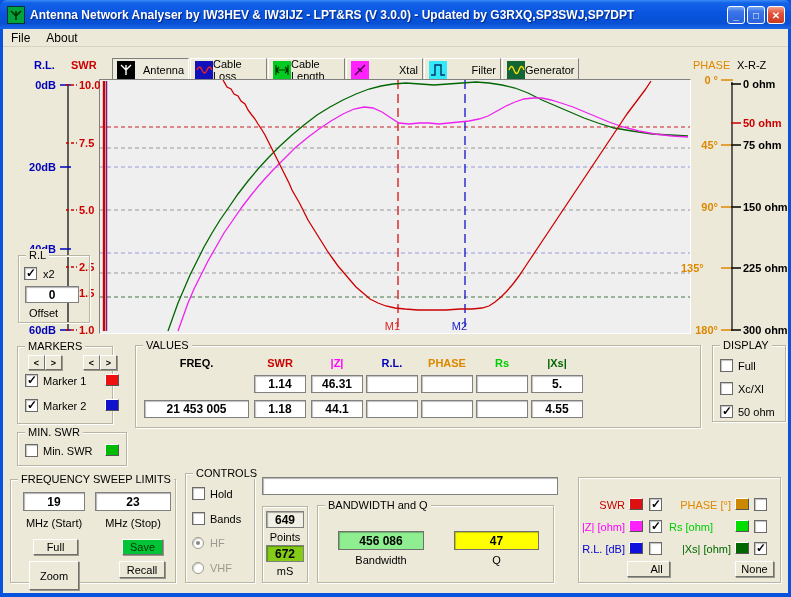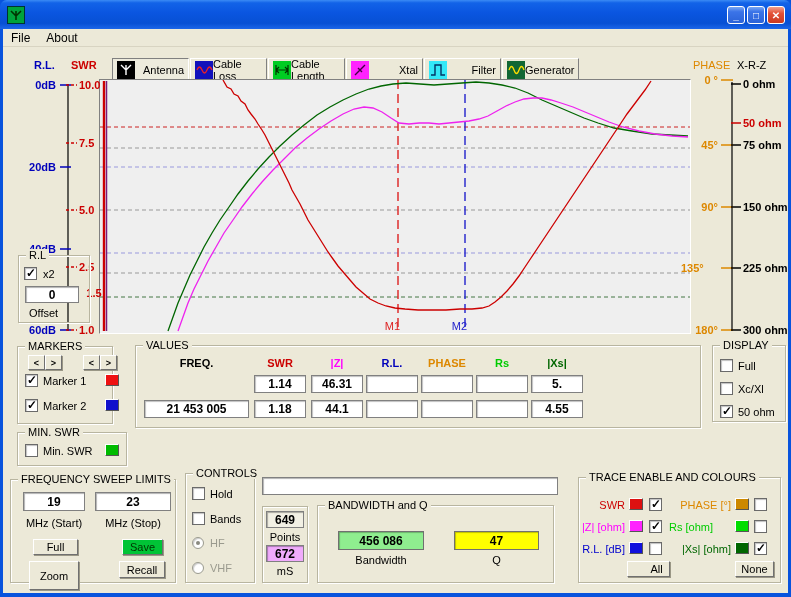--- a/index.html
+++ b/index.html
@@ -69,20 +69,21 @@
 <body>
 
 <div id="window">
 
   <div id="titlebar">
     <div id="app-icon">
       <svg width="14" height="14" viewBox="0 0 14 14">
           <path d="M7 3 L7 12 M2 3 L7 8 M12 3 L7 8" stroke="#003300" stroke-width="1.6" fill="none"></path>
         </svg>
     </div>
+    <div id="title-text">Antenna Network Analyser by IW3HEV &amp; IW3IJZ - LPT&amp;RS (V 3.0.0) - Updated by G3RXQ,SP3SWJ,SP7DPT</div>
     <div class="winbtn" id="btn-min" style="left:727px;">_</div>
     <div class="winbtn" id="btn-max" style="left:747px;">□</div>
     <div class="winbtn" id="btn-close" style="left:767px;">✕</div>
   </div>
 
   <div id="menubar">
     <div class="menu-item">File</div>
     <div class="menu-item">About</div>
   </div>
 
@@ -182,21 +183,21 @@
     </svg>
   <div id="axis-layer">
       <span style="left: 16px; top: 78px; width: 40px; text-align: right; color: rgb(0, 0, 187);">0dB</span>
       <span style="left: 16px; top: 160px; width: 40px; text-align: right; color: rgb(0, 0, 187);">20dB</span>
       <span style="left: 16px; top: 242px; width: 40px; text-align: right; color: rgb(0, 0, 187);">40dB</span>
       <span style="left: 16px; top: 323px; width: 40px; text-align: right; color: rgb(0, 0, 187);">60dB</span>
       <span style="left: 79px; top: 78px; width: 30px; text-align: left; color: rgb(204, 0, 0);">10.0</span>
       <span style="left: 79px; top: 136px; width: 30px; text-align: left; color: rgb(204, 0, 0);">7.5</span>
       <span style="left: 79px; top: 203px; width: 30px; text-align: left; color: rgb(204, 0, 0);">5.0</span>
       <span style="left: 79px; top: 260px; width: 30px; text-align: left; color: rgb(204, 0, 0);">2.5</span>
-      <span style="left: 79px; top: 286px; width: 30px; text-align: center; color: rgb(204, 0, 0);">1.5</span>
+      <span style="left: 79px; top: 286px; width: 30px; text-align: left; color: rgb(204, 0, 0);">1.5</span>
       <span style="left: 79px; top: 323px; width: 30px; text-align: left; color: rgb(204, 0, 0);">1.0</span>
       <span style="left: 681px; top: 73px; width: 37px; text-align: right; color: rgb(221, 136, 0);">0 °</span>
       <span style="left: 681px; top: 138px; width: 37px; text-align: right; color: rgb(221, 136, 0);">45°</span>
       <span style="left: 681px; top: 200px; width: 37px; text-align: right; color: rgb(221, 136, 0);">90°</span>
       <span style="left: 681px; top: 261px; width: 37px; color: rgb(221, 136, 0);">135°</span>
       <span style="left: 681px; top: 323px; width: 37px; text-align: right; color: rgb(221, 136, 0);">180°</span>
       <span style="left: 743px; top: 77px; width: 48px; text-align: left; color: rgb(0, 0, 0);">0 ohm</span>
       <span style="left: 743px; top: 116px; width: 48px; text-align: left; color: rgb(204, 0, 0);">50 ohm</span>
       <span style="left: 743px; top: 138px; width: 48px; text-align: left; color: rgb(0, 0, 0);">75 ohm</span>
       <span style="left: 743px; top: 200px; width: 48px; text-align: left; color: rgb(0, 0, 0);">150 ohm</span>
@@ -289,36 +290,35 @@
     <span class="lbl" style="left:24px; top:39px;">Bands</span>
     <span class="radio checked" style="left:6px; top:63px;"></span>
     <span class="lbl disabled" style="left:24px; top:63px;">HF</span>
     <span class="radio" style="left:6px; top:88px;"></span>
     <span class="lbl disabled" style="left:24px; top:88px;">VHF</span>
   </div>
 
   <div class="group" style="left:262px; top:506px; width:46px; height:77px;">
     <div class="sunken center" style="left:3px; top:4px; width:38px; height:17px; background:#F2F0E4;">649</div>
     <span class="lbl" style="left:0; top:24px; width:44px; text-align:center;">Points</span>
-    <div class="sunken center" style="left:3px; top:38px; width:38px; height:17px; background:#f0abfc;">672</div>
+    <div class="sunken center" style="left:3px; top:38px; width:38px; height:17px; background:#84cc16;">672</div>
     <span class="lbl" style="left:0; top:58px; width:44px; text-align:center;">mS</span>
   </div>
 
   <div class="sunken" style="left:262px; top:477px; width:296px; height:18px;"></div>
 
   <div class="group" style="left:317px; top:505px; width:237px; height:78px;">
     <span class="legend">BANDWIDTH and Q</span>
     <div class="display-box" style="left: 20px; top: 25px; width: 86px; background: rgb(143, 238, 143);">456 086</div>
     <span class="lbl" style="left:20px; top:48px; width:86px; text-align:center;">Bandwidth</span>
     <div class="display-box" style="left: 136px; top: 25px; width: 85px; background: rgb(255, 255, 0);">47</div>
     <span class="lbl" style="left:136px; top:48px; width:85px; text-align:center;">Q</span>
   </div>
 
   <div class="group" style="left:578px; top:477px; width:203px; height:106px;">
-    <span class="legend">TRACE ENABLE AND COLOURS</span>
 
     <span class="lbl" style="left: 2px; top: 21px; width: 44px; text-align: right; color: rgb(204, 0, 0);" style2="">SWR</span>
     <span class="swatch" style="left: 50px; top: 20px; background: rgb(221, 17, 17);"></span>
     <span class="cb checked" style="left:70px; top:20px;"></span>
     <span class="lbl" style="left: 90px; top: 21px; width: 62px; text-align: right; color: rgb(221, 136, 0);">PHASE [°]</span>
     <span class="swatch" style="left: 156px; top: 20px; background: rgb(204, 136, 0);"></span>
     <span class="cb" style="left:175px; top:20px;"></span>
 
     <span class="lbl" style="left: 2px; top: 43px; width: 44px; text-align: right; color: rgb(255, 0, 255);">|Z| [ohm]</span>
     <span class="swatch" style="left: 50px; top: 42px; background: rgb(255, 34, 255);"></span>

